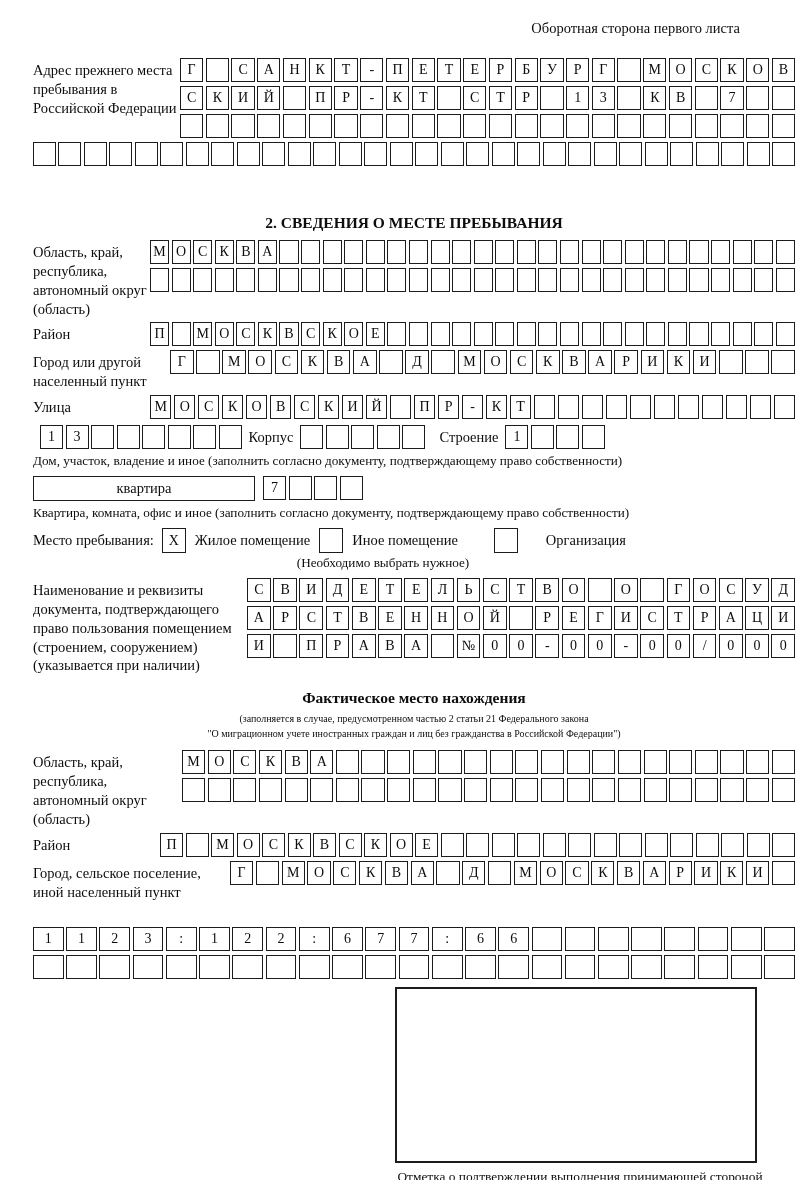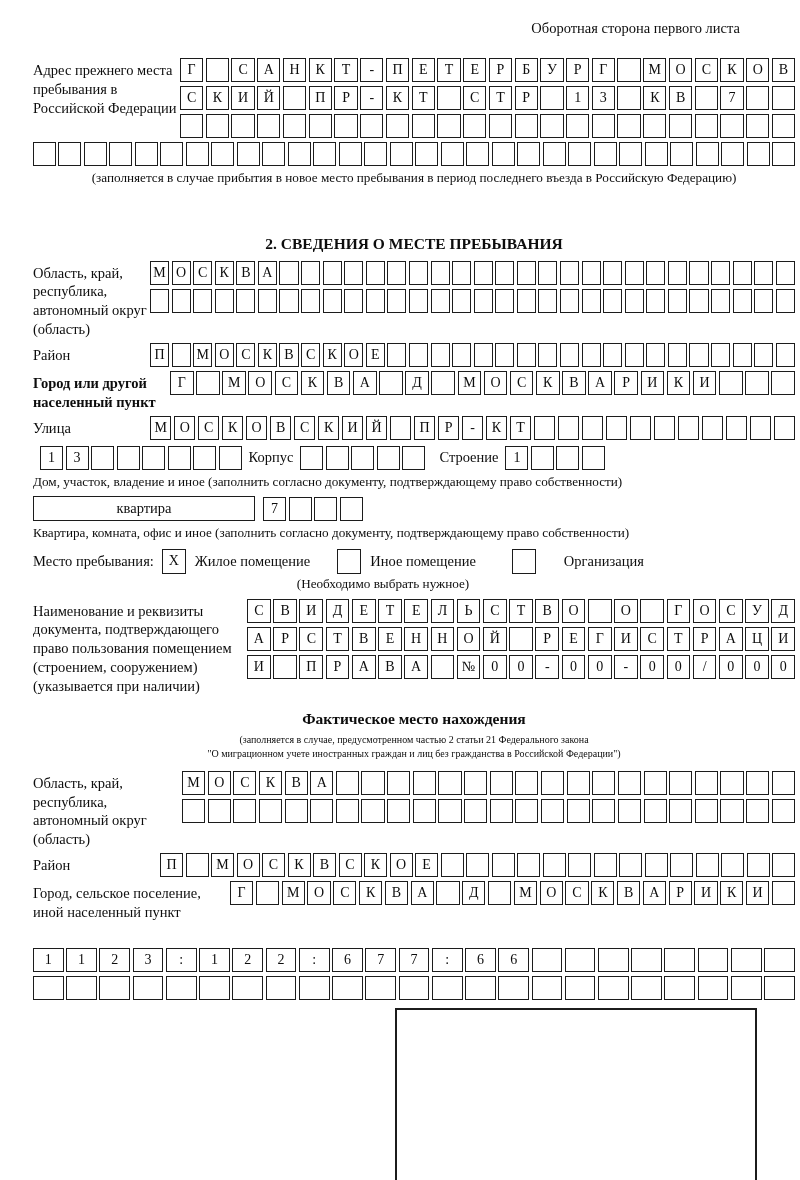--- a/index.html
+++ b/index.html
@@ -8,21 +8,21 @@
     width:800px; height:1180px; overflow:hidden;
     font-family:"Liberation Serif","DejaVu Serif",serif;
     color:#0d0d0d; font-size:14.5px;
   }
   .sheet { padding:20px 5px 0 33px; }
   .title-line { text-align:right; padding-right:55px; font-size:14.5px; margin-bottom:21px; }
 
   
   .frow { display:flex; align-items:flex-start; margin-bottom:4px; }
   .lbl { flex-shrink:0; font-size:14.5px; line-height:1.30; padding-top:3px; }
-  .w147{width:147px;} .w117{width:117px;} .w137{width:137px;font-weight:bold;}
+  .w147{width:147px;} .w117{width:117px;} .w137{width:137px;}
   .w214{width:214px;} .w149{width:149px;} .w127{width:127px;} .w197{width:197px;}
 
   .rows { flex:1; }
   .cellrow { display:flex; gap:2.5px; margin-bottom:4px; }
   .cellrow:last-child { margin-bottom:0; }
   .cell {
     flex:1; height:24px; border:1.6px solid #1c1c1c; background:#fff;
     display:flex; align-items:center; justify-content:center;
     font-size:14px; line-height:1; min-width:0;
   }
@@ -170,21 +170,20 @@
       <div class="cell"></div>
       <div class="cell"></div>
       <div class="cell"></div>
       <div class="cell"></div>
       <div class="cell"></div>
       <div class="cell"></div>
       <div class="cell"></div>
       <div class="cell"></div>
       <div class="cell"></div>
     </div>
-  <div class="caption center">(заполняется в случае прибытия в новое место пребывания в период последнего въезда в Российскую Федерацию)</div>
 
   <div class="h-bold mb8">2. СВЕДЕНИЯ О МЕСТЕ ПРЕБЫВАНИЯ</div>
 
   <div class="frow">
     <div class="lbl w117">Область, край, республика, автономный округ (область)</div>
     <div class="rows">
       <div class="cellrow">
           <div class="cell">М</div>
           <div class="cell">О</div>
           <div class="cell">С</div>
@@ -395,21 +394,21 @@
       </div>
   </div>
   <div class="caption">Квартира, комната, офис и иное (заполнить согласно документу, подтверждающему право собственности)</div>
 
   <div class="mesto">
     <div>Место пребывания:</div>
     <div class="opt" style="margin-left:8px;">
       <div class="cell cb">X</div>
       <div class="opt-label">Жилое помещение</div>
     </div>
-    <div class="opt" style="margin-left:27px;">
+    <div class="opt" style="margin-left:9px;">
       <div class="cell cb"></div>
       <div class="opt-label">Иное помещение</div>
     </div>
     <div class="opt" style="margin-left:36px;">
       <div class="cell cb"></div>
       <div class="opt-label" style="padding-left:28px;">Организация</div>
     </div>
   </div>
   <div class="note">(Необходимо выбрать нужное)</div>
 

